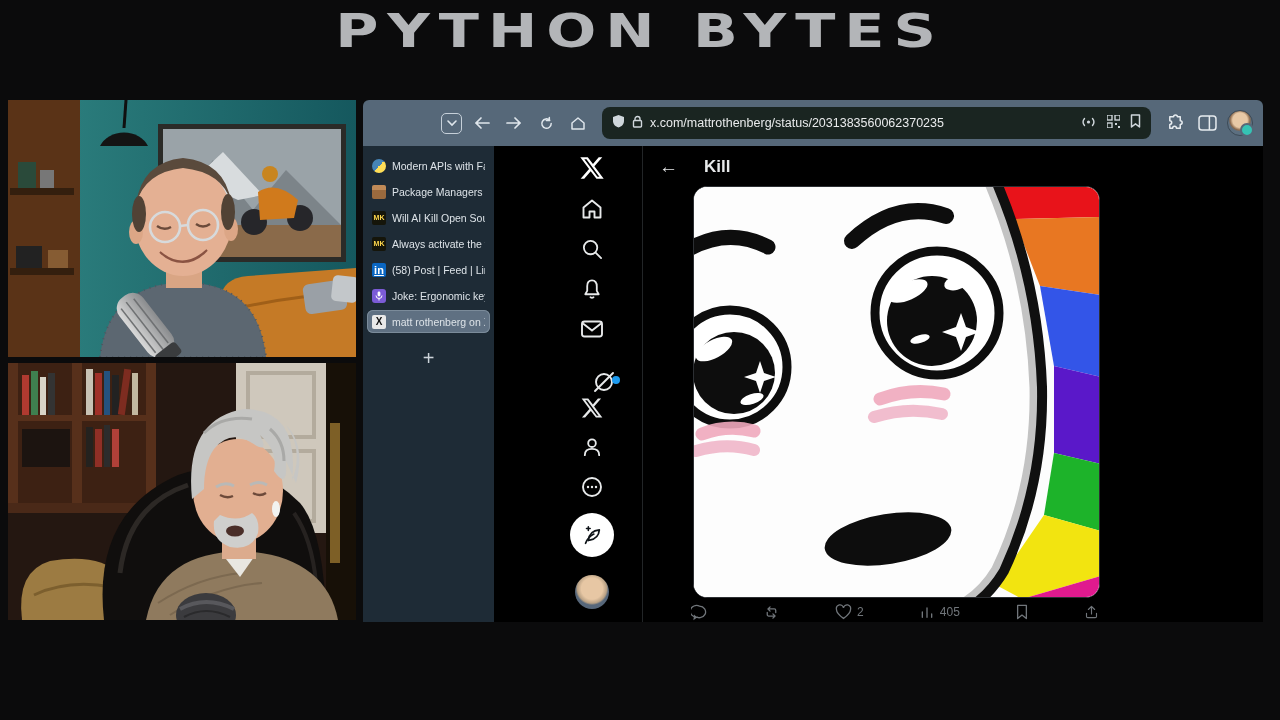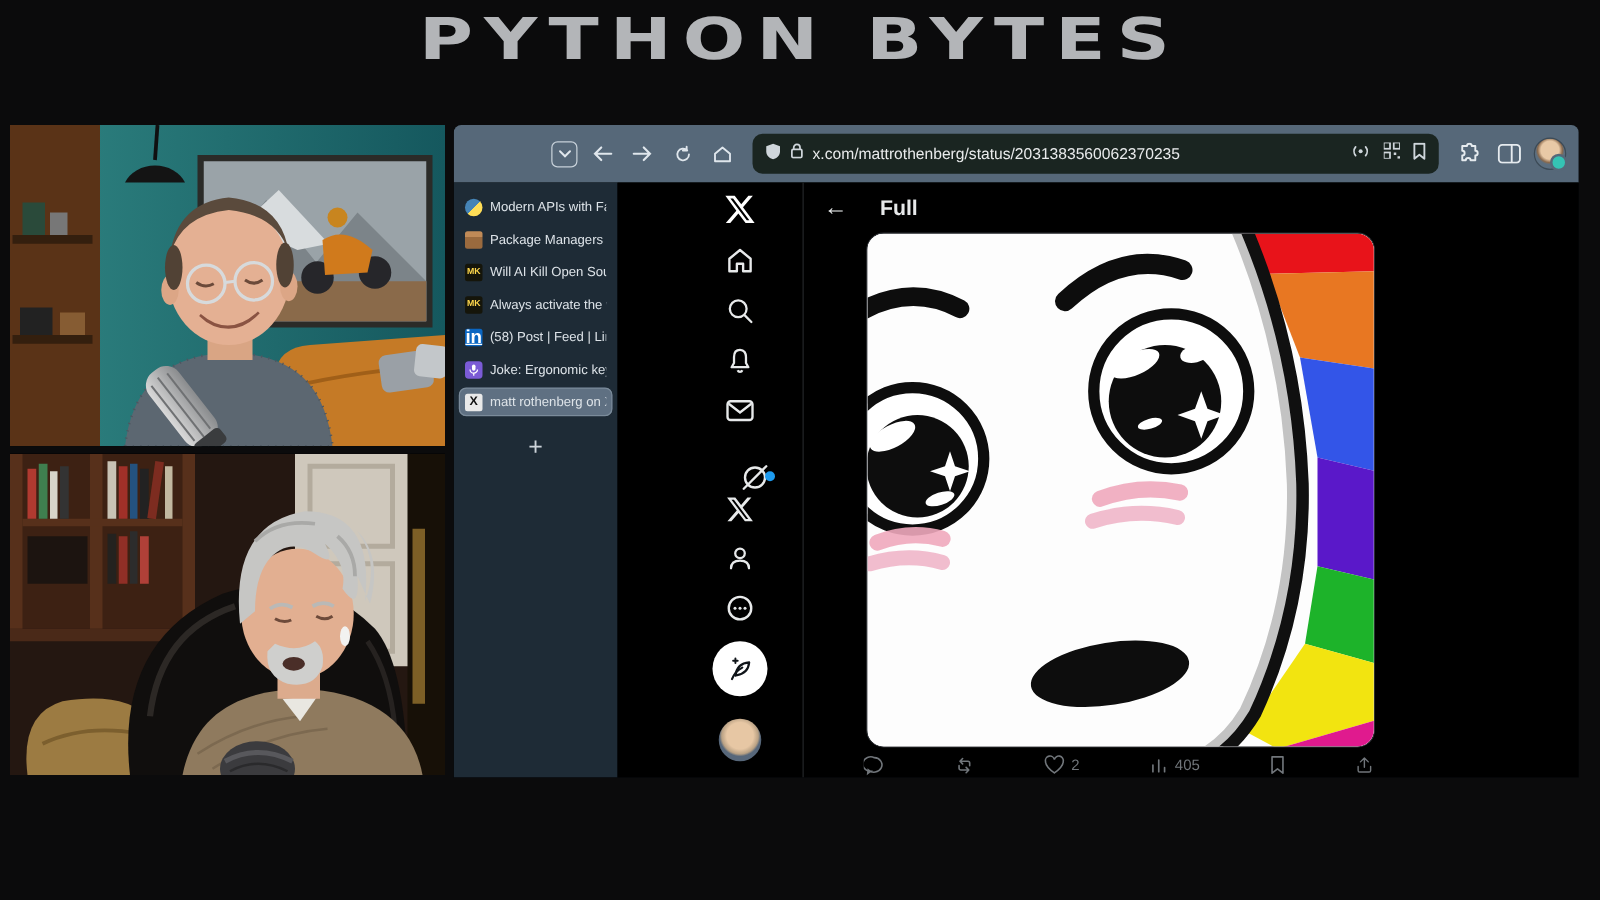--- a/index.html
+++ b/index.html
@@ -44,21 +44,21 @@
     padding:8px 4px; }
   .tab { display:flex; align-items:center; gap:6px; height:23px; margin-bottom:3px;
     padding:0 5px; border-radius:6px; overflow:hidden; }
   .tab.active { background:#5f7082; box-shadow:0 0 0 1px #7b8b9a inset; }
   .tab-label { color:#dde3e8; font-size:10.5px; white-space:nowrap; overflow:hidden; }
   .fav { width:14px; height:14px; flex:0 0 14px; border-radius:3px; display:flex;
     align-items:center; justify-content:center; font-weight:bold; }
   .fav-python { border-radius:50%; background:linear-gradient(135deg,#4584b6 50%,#ffde57 50%); }
   .fav-package { background:linear-gradient(180deg,#c08a57 0 35%,#9a6a3e 35%); border-radius:2px; }
   .fav-mk { background:#15150a; color:#ffd84d; font-size:7px; border-radius:2px; }
-  .fav-li { background:#0a66c2; color:#fff; font-size:15px; border-radius:2px;text-decoration:underline; }
+  .fav-li { background:#0a66c2; color:#fff; font-size:11px; border-radius:2px;text-decoration:underline; }
   .fav-joke { background:#7b5bd6; border-radius:3px; }
   .fav-x { background:#e9e9e9; color:#111; font-size:10px; border-radius:2px; }
   .newtab { color:#cdd4da; font-size:20px; text-align:center; margin-top:14px; font-weight:300; }
 
   
   .xpage { position:absolute; left:131px; top:46px; width:769px; height:476px; background:#000; }
   .xnav { position:absolute; left:0; top:0; width:149px; height:476px; border-right:1px solid #222527; }
   .xnav-item { position:absolute; left:98px; transform:translate(-50%,-50%); color:#fff; }
   .xcompose { position:absolute; left:98px; transform:translate(-50%,-50%); width:44px; height:44px;
     border-radius:50%; background:#fff; display:flex; align-items:center; justify-content:center; }
@@ -398,21 +398,21 @@
               <path d="M5 21 C7 16 10 13 14 11" fill="none" stroke="#0f1419" stroke-width="1.9" stroke-linecap="round"></path>
               <path d="M6 5 h4 M8 3 v4" stroke="#0f1419" stroke-width="1.7" stroke-linecap="round"></path>
             </svg>
         </span>
         <span class="xavatar" style="top:446px"></span>
       </div>
 
       <div class="xmain">
         <div class="xheader">
           <span style="font-size:19px">←</span>
-          <span class="title">Full</span>
+          <span class="title">Kill</span>
         </div>
 
         <div class="post-img">
           <svg width="407" height="412" viewBox="0 0 407 412">
             <rect width="407" height="412" fill="#fdfdfd"></rect>
 
             <polygon points="298,0 407,0 407,30 320,32" fill="#e8131a"></polygon>
             <polygon points="320,32 407,30 407,108 346,99" fill="#e87722"></polygon>
             <polygon points="346,99 407,108 407,190 360,179" fill="#3355e8"></polygon>
             <polygon points="360,179 407,190 407,277 360,266" fill="#5a18c9"></polygon>

